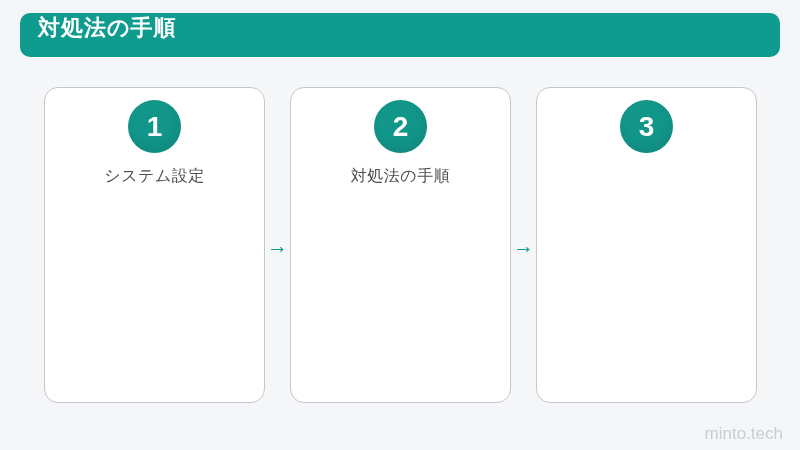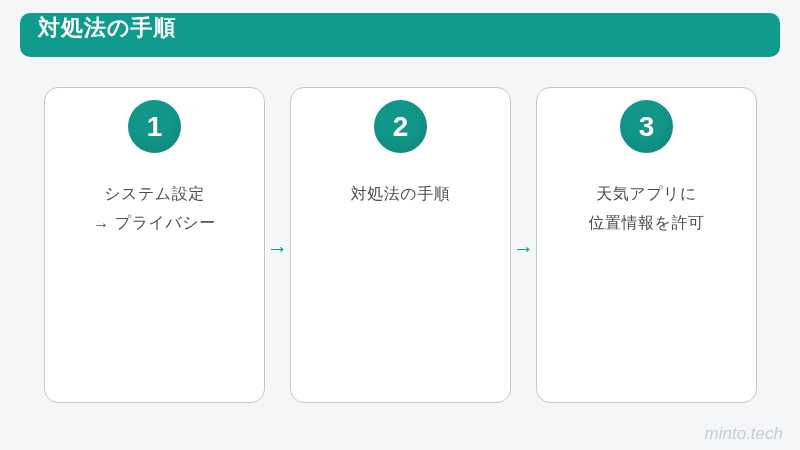--- a/index.html
+++ b/index.html
@@ -62,21 +62,21 @@
     box-shadow: inset -3px -7px 10px rgba(0,0,0,0.07);
     color: #ffffff;
     font-size: 28px;
     font-weight: bold;
     display: flex;
     align-items: center;
     justify-content: center;
     flex: 0 0 auto;
   }
   .step-text {
-    margin-top: 26px;
+    margin-top: 8px;
     text-align: center;
   }
   .step-line {
     font-size: 16px;
     line-height: 29px;
     color: #4b4c51;
     letter-spacing: 0.5px;
     white-space: nowrap;
   }
   .arrow-cell {
@@ -91,39 +91,37 @@
     color: #0f9b8e;
     font-size: 21px;
     line-height: 1;
   }
   .watermark {
     position: absolute;
     right: 17px;
     bottom: 6px;
     color: #c9ccd4;
     font-size: 17px;
-    font-style: italic;
   }
 </style>
 </head>
 <body>
 
 <div class="header-bar">
   <span class="header-title">対処法の手順</span>
 </div>
 
 <div class="steps-row">
 
   <div class="step-card">
     <div class="step-badge">
       <span>1</span>
     </div>
     <div class="step-text">
       <div class="step-line">システム設定</div>
-      <div class="step-line">→ プライバシー</div>
     </div>
   </div>
 
   <div class="arrow-cell">
     <span class="arrow-glyph">→</span>
   </div>
 
   <div class="step-card">
     <div class="step-badge">
       <span>2</span>
@@ -134,21 +132,17 @@
   </div>
 
   <div class="arrow-cell">
     <span class="arrow-glyph">→</span>
   </div>
 
   <div class="step-card">
     <div class="step-badge">
       <span>3</span>
     </div>
-    <div class="step-text">
-      <div class="step-line">天気アプリに</div>
-      <div class="step-line">位置情報を許可</div>
-    </div>
   </div>
 
 </div>
 
 <div class="watermark">minto.tech</div>
 
 </body></html>

